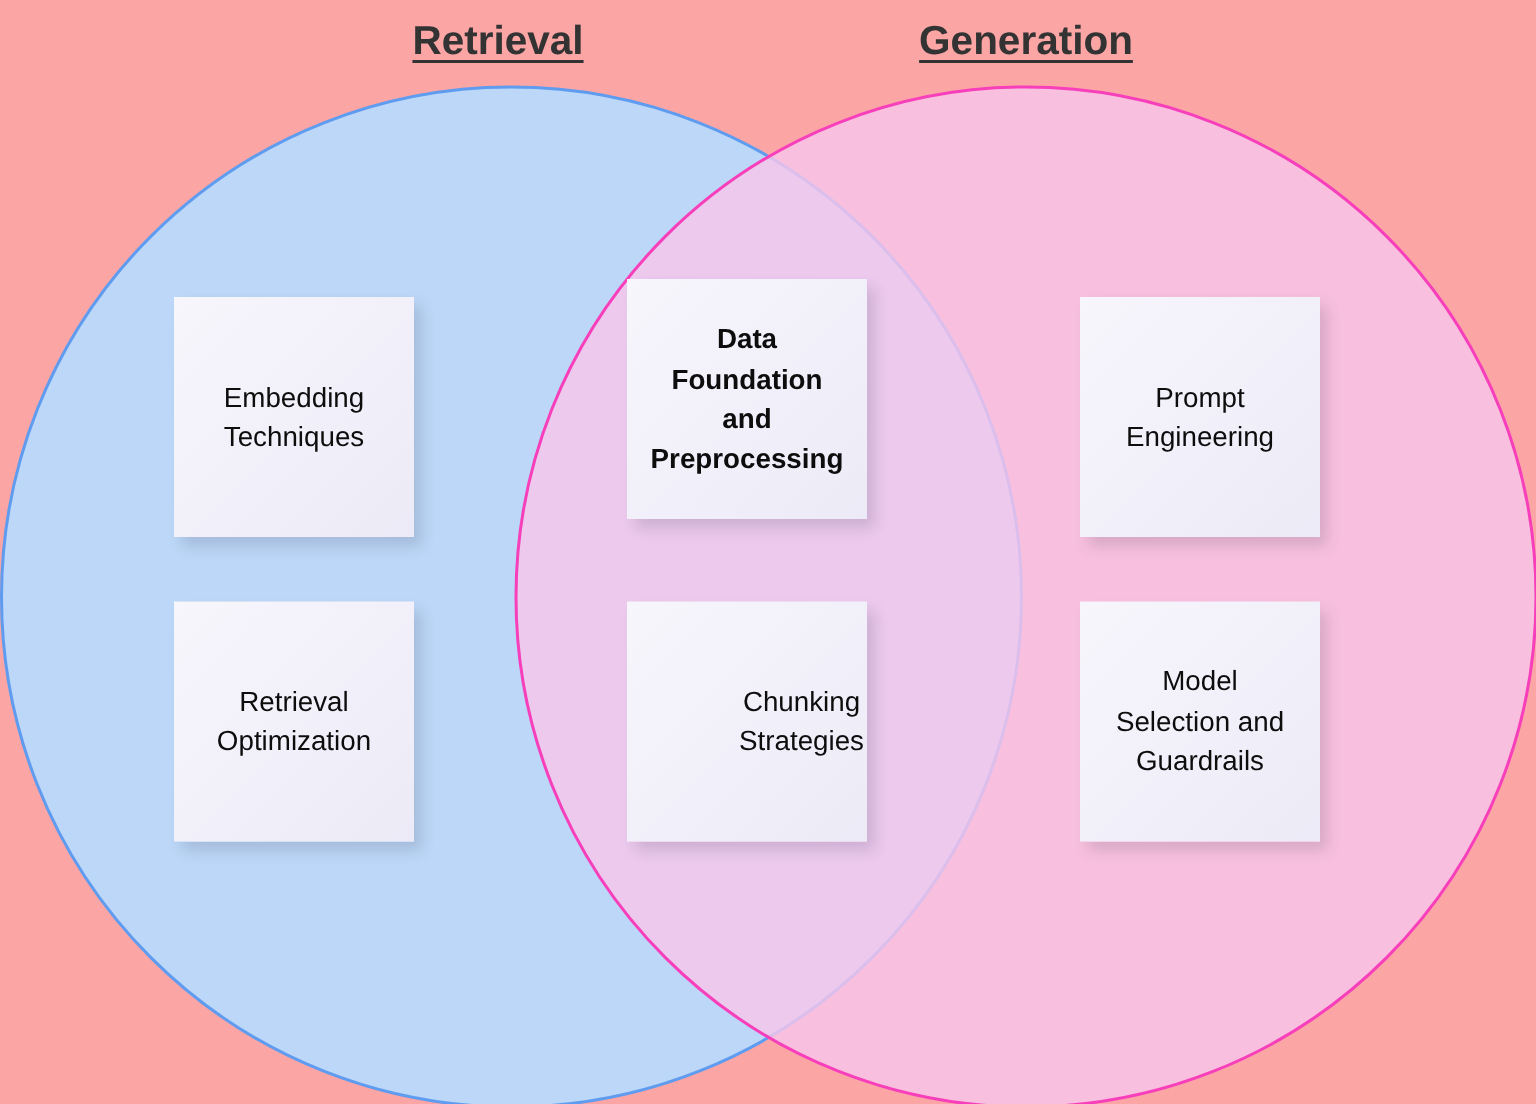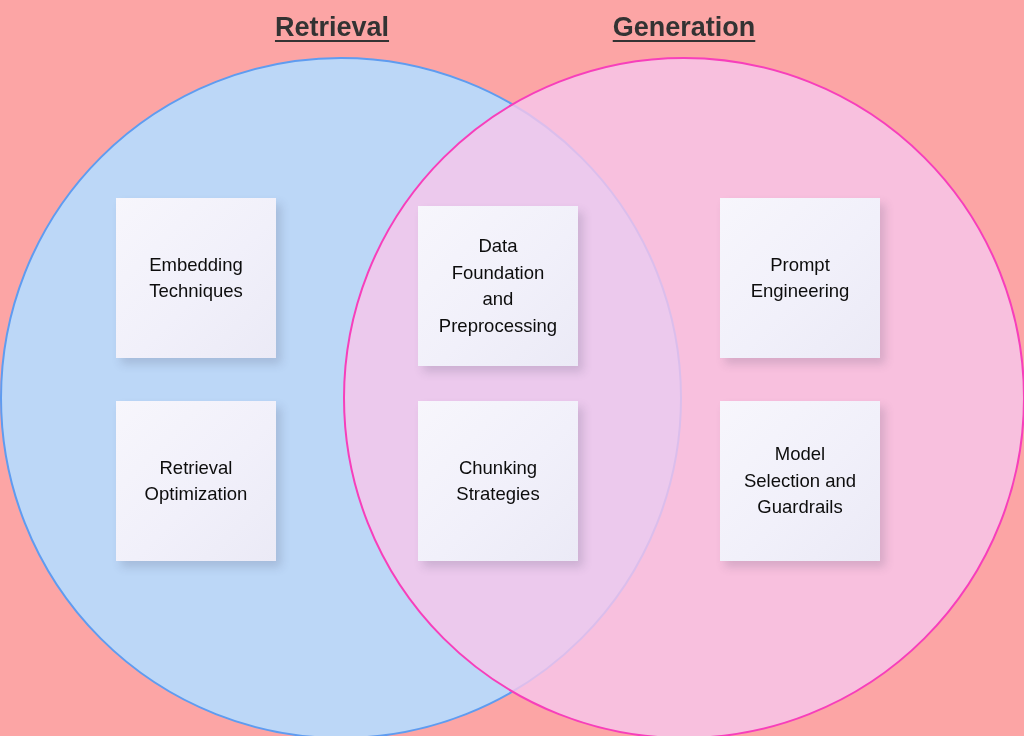--- a/index.html
+++ b/index.html
@@ -61,24 +61,24 @@
   }
   .card-label {
     font-size: 18.5px;
     line-height: 26.5px;
     color: #0d0d0d;
     font-family: "Liberation Sans", sans-serif;
     white-space: pre-line;
   }
 
   #card-embedding   { left: 116px; top: 198px; align-items: center; }
-  #card-datafound   { left: 418px; top: 206px; }
+  #card-datafound   { left: 418px; top: 186px; font-weight: bold; }
   #card-prompt      { left: 720px; top: 198px; }
   #card-retrieval   { left: 116px; top: 401px; }
-  #card-chunking    { left: 418px; top: 401px; }
+  #card-chunking    { left: 418px; top: 401px; justify-content: flex-end; }
   #card-model       { left: 720px; top: 401px; }
 </style>
 </head>
 <body>
 
 <div id="stage">
 
   <svg id="venn-svg" viewBox="0 0 1024 736">
     <g>
       <circle cx="341" cy="398" r="340" fill="#bcd7f7" fill-opacity="1" stroke="#5f9cf0" stroke-width="2"></circle>

